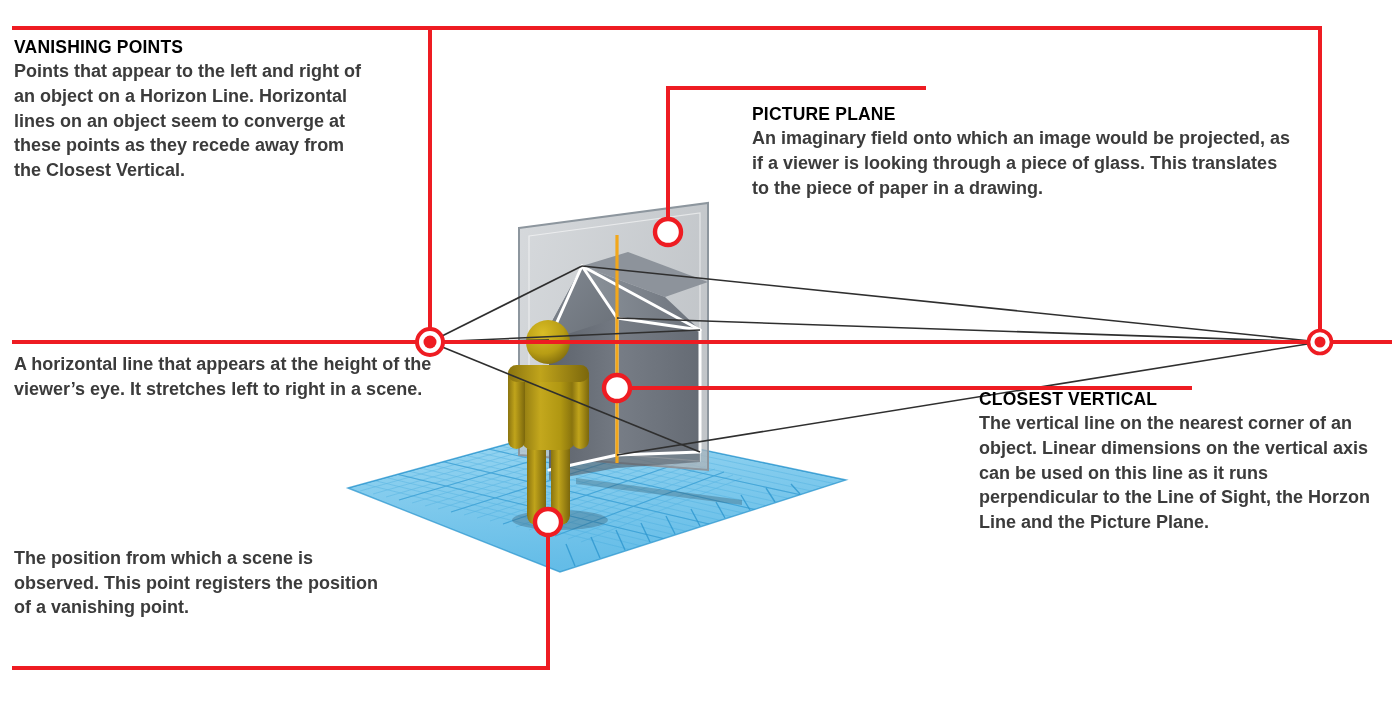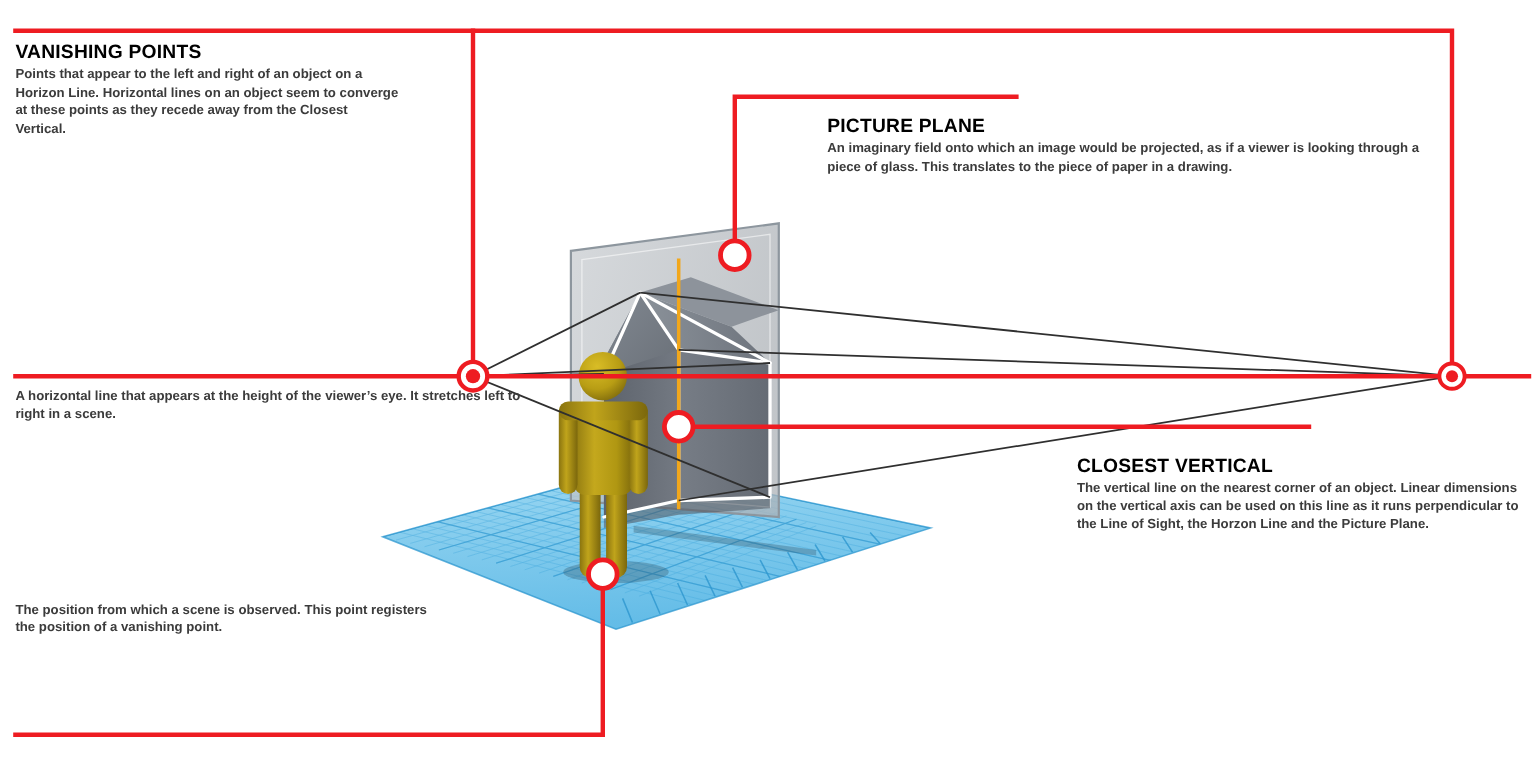--- a/index.html
+++ b/index.html
@@ -13,28 +13,28 @@
   #stage{position:absolute;inset:0;width:1400px;height:709px;}
   #artwork{position:absolute;left:0;top:0;width:1400px;height:709px;}
 
   .callout{position:absolute;}
   .callout .ttl{
     font-size:17.5px;font-weight:bold;letter-spacing:.2px;
     color:#000000;line-height:1.28;margin:0 0 1px 0;
     text-transform:uppercase;
   }
   .callout .body{
-    font-size:12px;font-weight:bold;line-height:1.37;
+    font-size:18px;font-weight:bold;line-height:1.37;
     color:#3b3b3b;margin:0;
   }
 
   #c-vanishing{left:14px;top:36px;width:350px;}
   #c-picture{left:752px;top:103px;width:545px;}
   #c-horizon{left:14px;top:352px;width:470px;}
-  #c-closest{left:979px;top:412px;width:410px;}
+  #c-closest{left:979px;top:388px;width:410px;}
   #c-spectator{left:14px;top:546px;width:380px;}
 </style>
 </head>
 <body>
 
 <div id="stage">
 
   <svg id="artwork" viewBox="0 0 1400 709" xmlns="http://www.w3.org/2000/svg">
     <defs>
       <linearGradient id="gGround" x1="0" y1="0" x2="0.25" y2="1">

